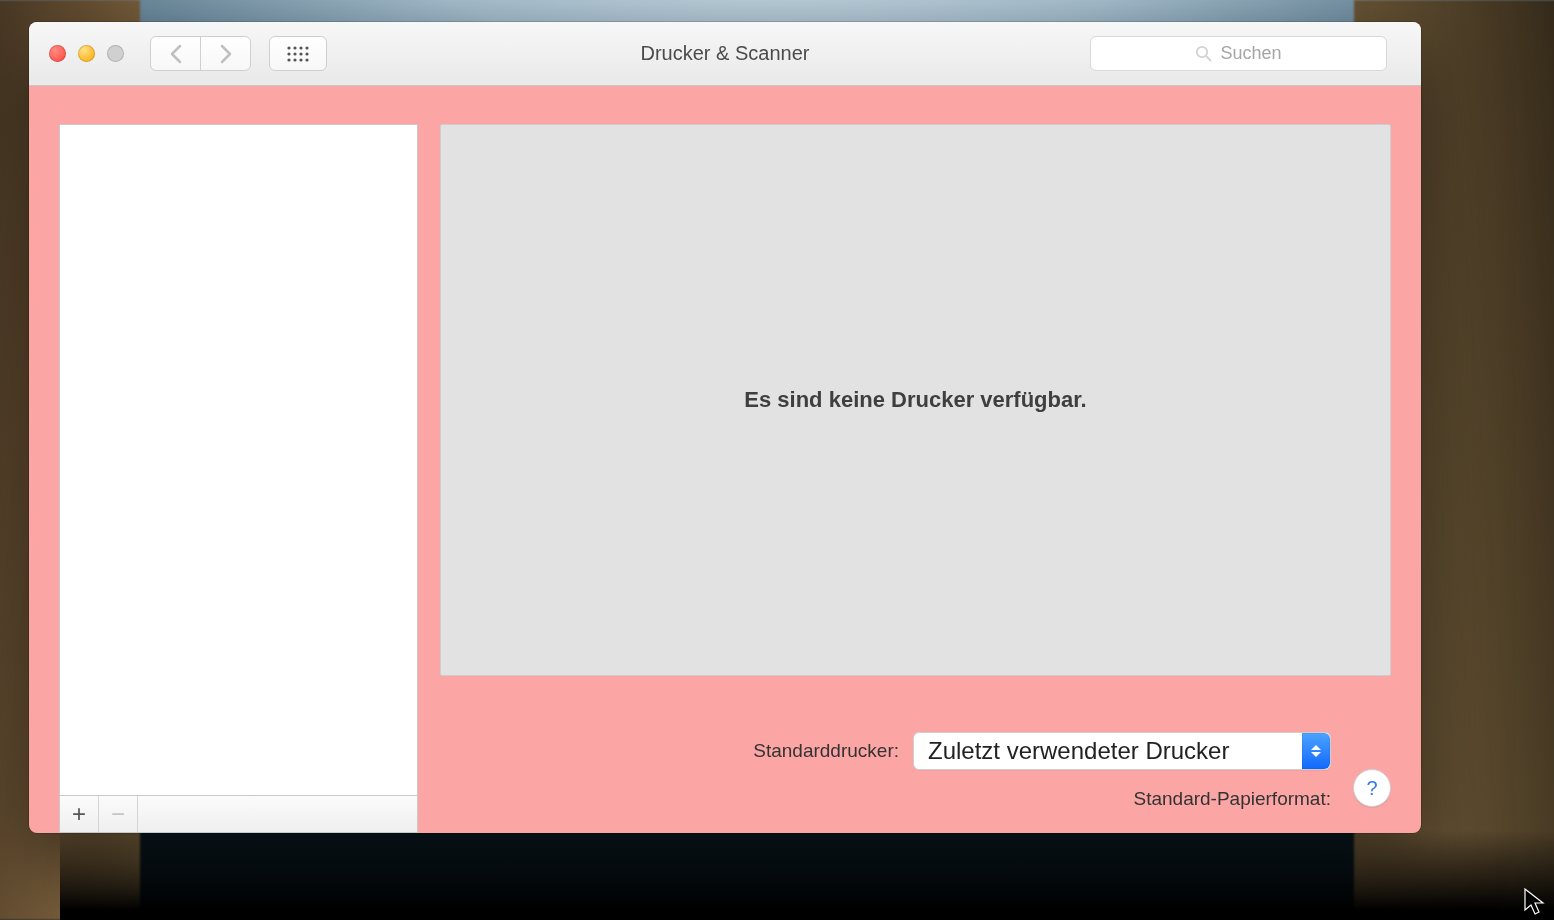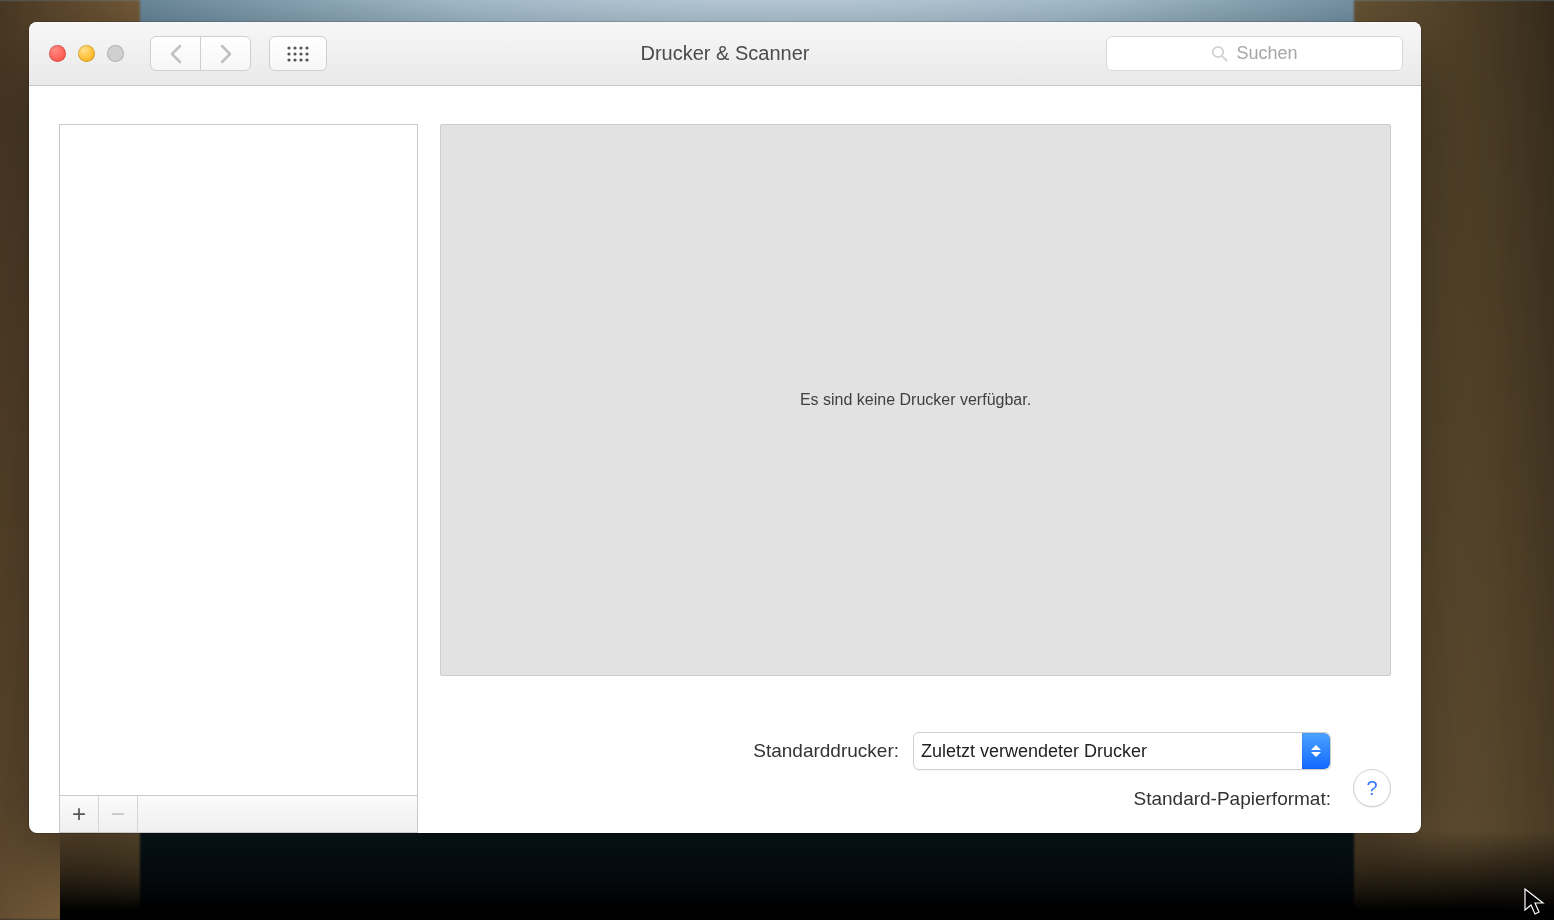--- a/index.html
+++ b/index.html
@@ -9,21 +9,21 @@
     background:
       radial-gradient(ellipse 1400px 500px at 50% -10%, #dfeaf2 0%, #a6bfcf 30%, #5c7d90 55%, transparent 70%),
       linear-gradient(180deg,#7d98a8 0%,#3f5a69 25%,#0f2530 60%,#0b1a22 100%);
   }
   .rock-l{position:absolute;left:-60px;top:0;width:200px;height:920px;background:linear-gradient(95deg,#3a2d1e 0%,#6c5335 40%,#8a6c44 70%,#a68853 100%);filter:blur(1px) brightness(.85);}
   .rock-r{position:absolute;right:-60px;top:0;width:260px;height:920px;background:linear-gradient(265deg,#2e2417 0%,#5c4a2e 40%,#7d6540 70%,#9b7c4e 100%);filter:blur(1px) brightness(.8);}
   .dock-shadow{position:absolute;left:60px;right:0;bottom:0;height:90px;background:linear-gradient(180deg,transparent,#000 90%);}
 
   .window{
     position:absolute;left:29px;top:22px;width:1392px;height:811px;
-    background:#ffffff;border-radius:8px;box-shadow:0 30px 80px rgba(0,0,0,.55),0 0 0 1px rgba(0,0,0,.15);
+    background:#fca5a5;border-radius:8px;box-shadow:0 30px 80px rgba(0,0,0,.55),0 0 0 1px rgba(0,0,0,.15);
     display:flex;flex-direction:column;
   }
   .titlebar{
     height:63px;flex:0 0 63px;border-bottom:1px solid #c7c7c7;
     background:linear-gradient(#f7f7f7,#e9e9e9);
     border-radius:8px 8px 0 0;
     display:flex;align-items:center;position:relative;
   }
   .traffic{display:flex;gap:12px;margin-left:20px;}
   .tl{width:17px;height:17px;border-radius:50%;box-shadow:inset 0 0 0 1px rgba(0,0,0,.15);}
@@ -35,21 +35,21 @@
     width:51px;height:35px;display:flex;align-items:center;justify-content:center;
     background:linear-gradient(#fff,#f7f7f7);border:1px solid #cfcfcf;box-sizing:border-box;
     color:#6b6b6b;
   }
   .tbtn:first-child{border-radius:6px 0 0 6px;}
   .tbtn:last-child{border-radius:0 6px 6px 0;margin-left:-1px;}
   .tbtn.single{border-radius:6px;margin-left:18px;width:58px;}
   .tbtn.disabled{color:#c0c0c0;}
   svg{display:block}
   .title{position:absolute;left:0;right:0;text-align:center;font-size:20px;color:#4b4b4b;pointer-events:none;}
-  .searchwrap{margin-left:auto;margin-right:18px;}
+  .searchwrap{margin-left:auto;margin-right:34px;}
   .search{
     width:295px;height:33px;border-radius:6px;border:1px solid #d8d8d8;background:#fff;
     display:flex;align-items:center;justify-content:center;color:#a6a6a6;font-size:18px;gap:8px;
   }
   .search svg{opacity:.5}
 
   .body{flex:1;position:relative;padding:38px 30px 0 30px;display:flex;gap:22px;}
   .sidebar{
     width:359px;flex:0 0 359px;display:flex;flex-direction:column;
   }
@@ -60,33 +60,33 @@
     height:36px;display:flex;border:1px solid #c9c9c9;background:linear-gradient(#fbfbfb,#efefef);
   }
   .fbtn{width:38px;border-right:1px solid #d5d5d5;display:flex;align-items:center;justify-content:center;font-size:24px;color:#555;line-height:1;}
   .fbtn.disabled{color:#c4c4c4;}
   .ffill{flex:1;}
 
   .detail{
     flex:1;background:#e2e2e2;border:1px solid #cdcdcd;border-radius:2px;height:550px;
     display:flex;align-items:center;justify-content:center;
   }
-  .placeholder{text-align:left;font-size:16px;color:#3f3f3f;line-height:1.6;}
+  .placeholder{text-align:left;font-size:22px;color:#3f3f3f;line-height:1.6;font-weight:bold;}
 
   .form{
     position:absolute;left:0;right:0;bottom:23px;padding-right:90px;
     display:flex;flex-direction:column;gap:18px;
   }
   .row{display:flex;align-items:center;justify-content:flex-end;gap:14px;}
   .row label{font-size:19px;color:#333;}
   .select{
     width:416px;height:36px;background:#fff;border:1px solid #cfcfcf;border-radius:6px;
     display:flex;align-items:center;box-shadow:0 1px 1px rgba(0,0,0,.04);position:relative;
   }
-  .select-val{padding-left:7px;font-size:18px;color:#222;}
+  .select-val{padding-left:14px;font-size:24px;color:#222;}
   .stepper{
     position:absolute;right:0;top:0;bottom:0;width:28px;border-radius:0 6px 6px 0;
     background:linear-gradient(#4ca3ff,#1169ff);display:flex;flex-direction:column;align-items:center;justify-content:center;gap:2px;
     box-shadow:inset 0 0 0 1px rgba(0,0,0,.05);
   }
   .stepper:before,.stepper:after{content:"";width:0;height:0;border-left:5px solid transparent;border-right:5px solid transparent;}
   .stepper:before{border-bottom:5px solid #fff;}
   .stepper:after{border-top:5px solid #fff;}
 
   .help{

